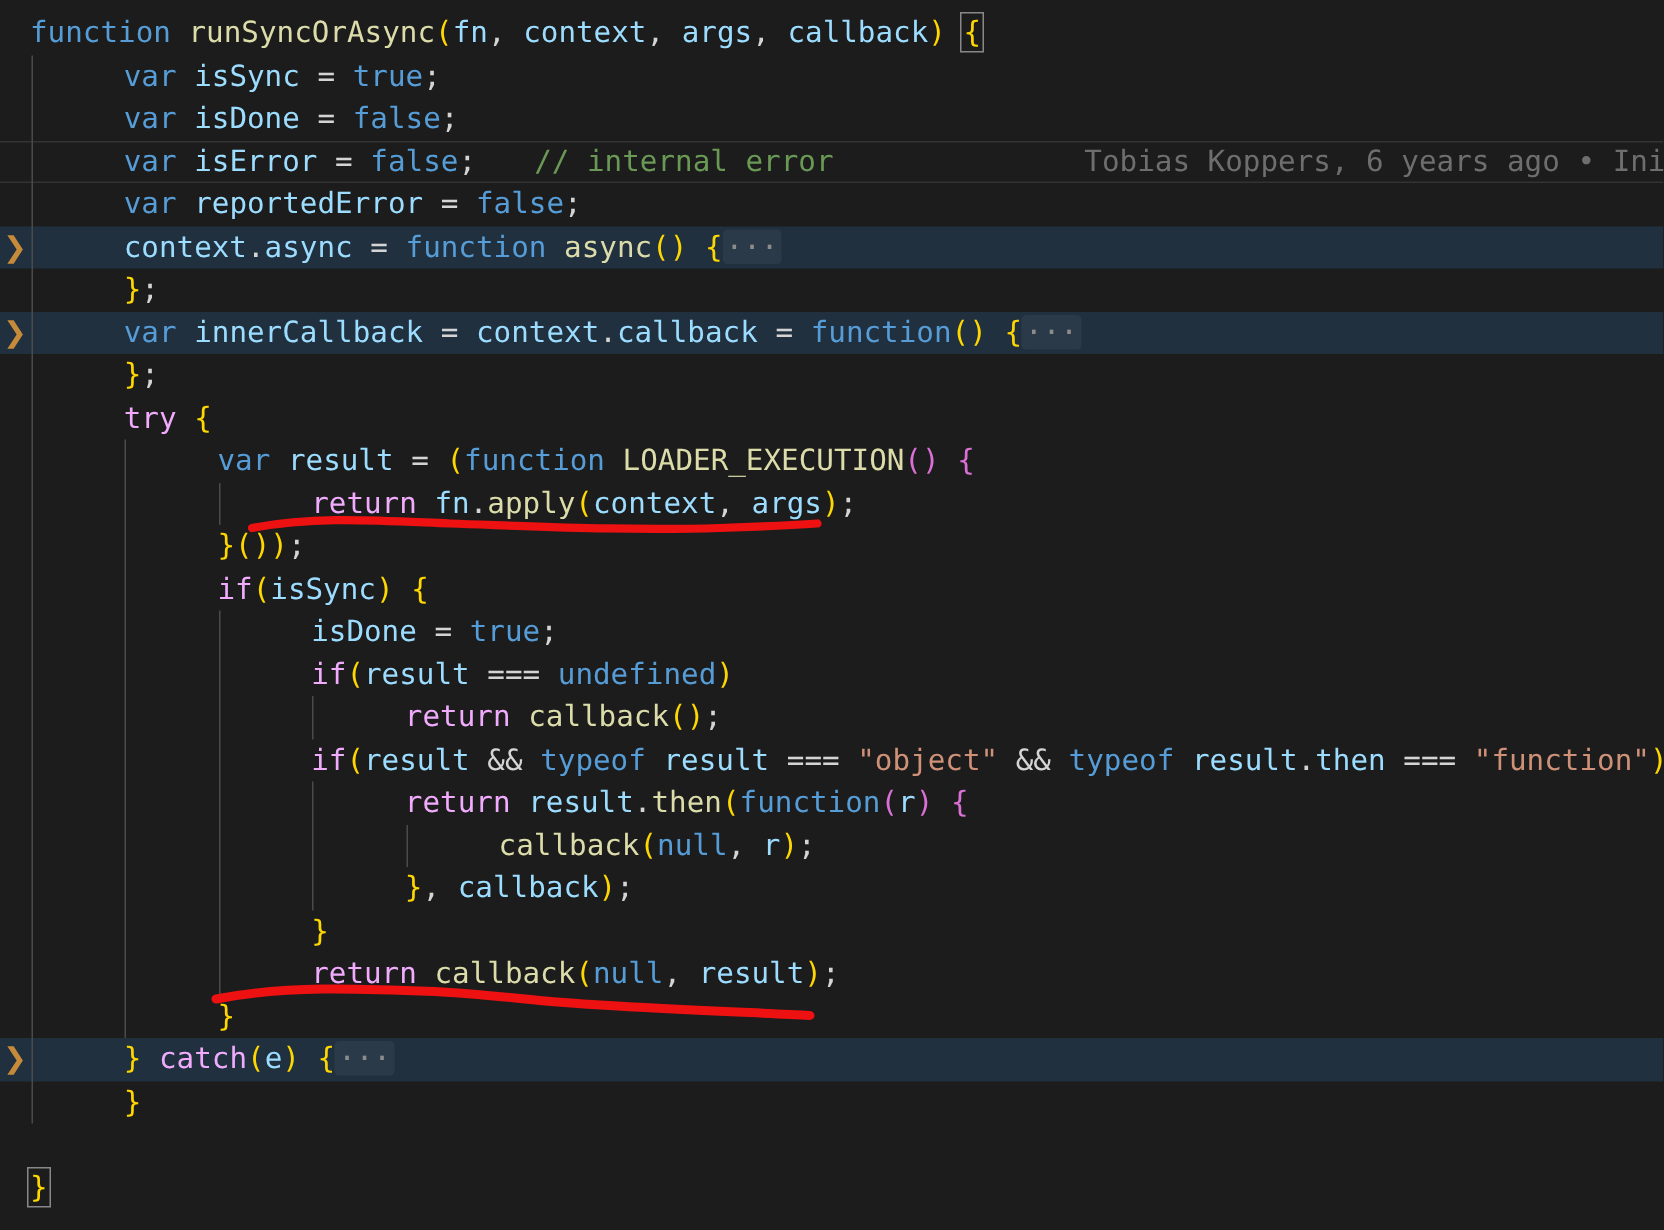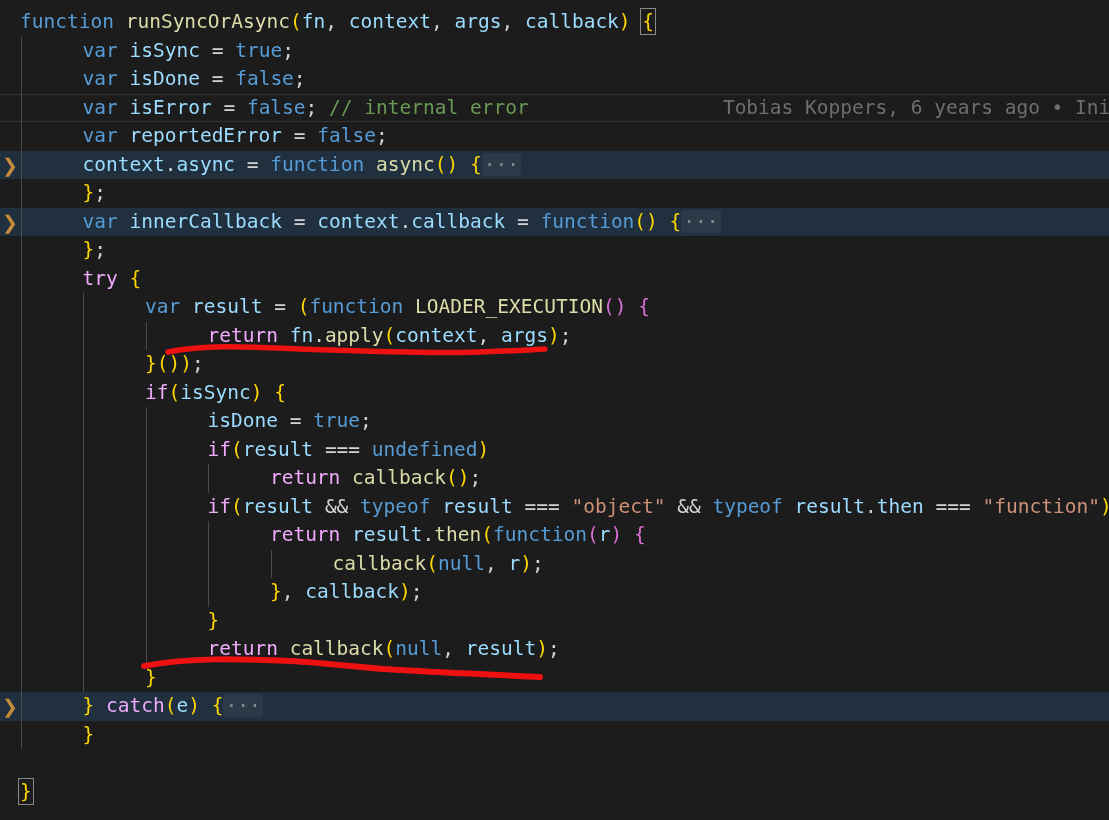--- a/index.html
+++ b/index.html
@@ -76,21 +76,21 @@
     height: 28.5px;
     white-space: pre;
   }
 
   
   .kw   { color: #f0abfc; }          
   .kwb  { color: #569cd6; }          
   .var  { color: #9cdcfe; }          
   .fn   { color: #dcdcaa; }          
   .str  { color: #ce9178; }          
-  .cmt  { color: #6a9955; }          
+  .cmt  { color: #6a9955; margin-left: 27px; }          
   .pun  { color: #d4d4d4; }          
   .brk0 { color: #ffd700; }          
   .brk1 { color: #da70d6; }
 
   .fold-ellipsis {
     color: #8c8c8c;
     background: #2b3a48;
     border-radius: 3px;
     padding: 0 2px;
   }

